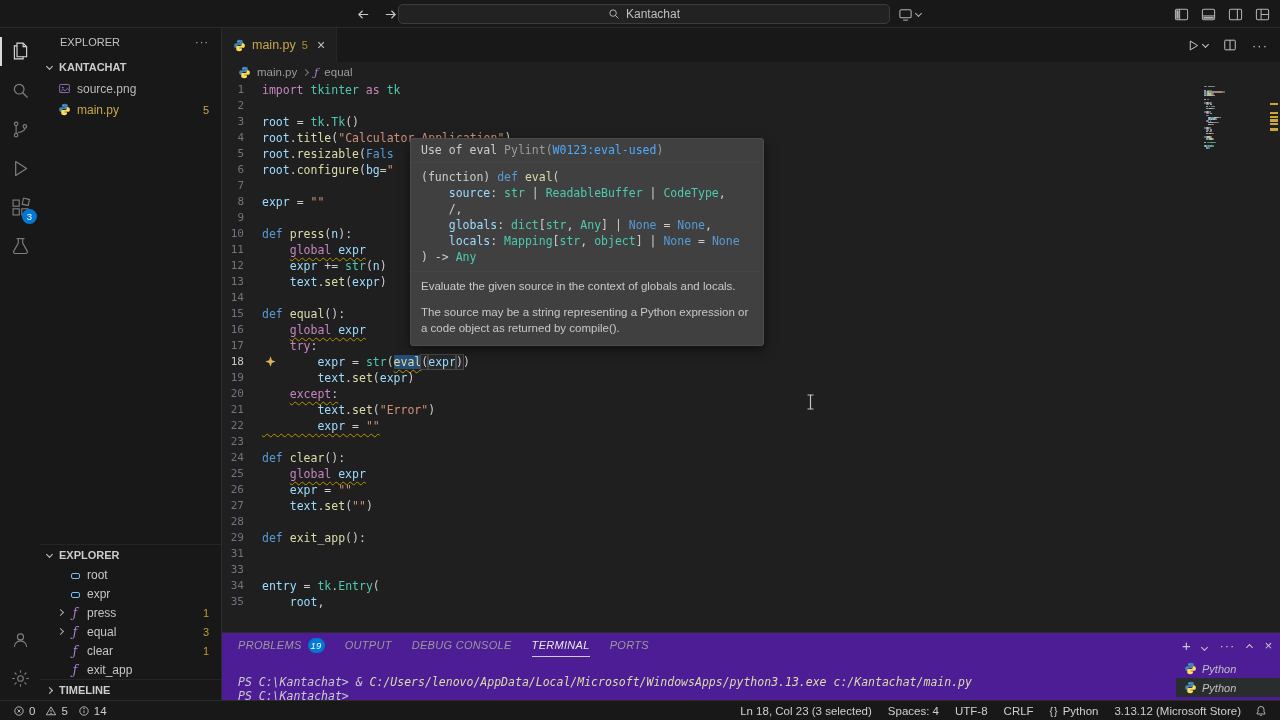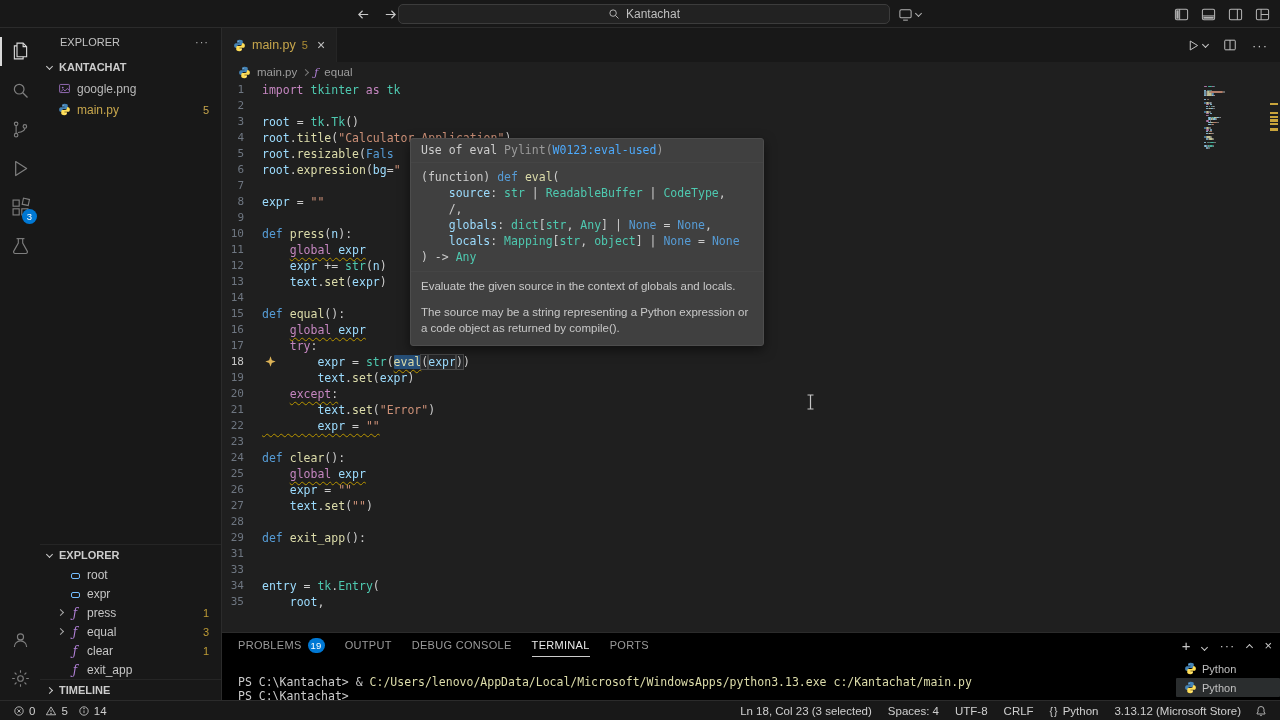--- a/index.html
+++ b/index.html
@@ -79,21 +79,21 @@
 
   .hover{position:absolute;left:188px;top:56px;width:354px;height:208px;background:#404040;border:1px solid #4d4d4d;border-radius:3px;box-shadow:0 4px 12px rgba(0,0,0,.5);overflow:hidden;z-index:30;}
   .hover-status{padding:4px 10px 5px;font-size:11.5px;border-bottom:1px solid #454545;color:#ccc;}
   .h-dim{color:#9b9b9b;}
   .h-link{color:#4daafc;}
   .hover-sig{padding:6px 10px;border-bottom:1px solid #454545;font-size:11.5px;line-height:16px;white-space:pre;}
   .hover-docs{padding:6px 10px;font-size:11.5px;line-height:16px;color:#c8c8c8;}
   .hover-docs p{margin:0 0 10px;}
   .ibeam{position:absolute;left:584px;top:312px;z-index:10;opacity:.9;}
 
-  .panel{height:68px;background:#000000;border-top:1px solid #2b2b2b;position:relative;flex:none;}
+  .panel{height:68px;background:#4c1d95;border-top:1px solid #2b2b2b;position:relative;flex:none;font-style:italic;}
   .panel-tabs{position:absolute;left:16px;top:0;height:24px;display:flex;align-items:center;gap:20px;}
   .panel-tab{display:flex;align-items:center;gap:6px;font-size:11px;color:#9a9a9a;letter-spacing:.3px;height:24px;}
   .panel-tab.active{color:#e8e8e8;box-shadow:inset 0 -1px 0 #ccc;}
   .pt-badge{min-width:15px;height:15px;border-radius:8px;background:#0078d4;color:#fff;font-size:9.5px;display:flex;align-items:center;justify-content:center;padding:0 3px;}
   .panel-actions{position:absolute;right:8px;top:0;height:24px;display:flex;align-items:center;gap:12px;color:#c8c8c8;}
   .pa.plus{font-size:15px;line-height:1;}
   .terminal-body{position:absolute;left:16px;top:42px;right:110px;bottom:0;font-size:11.5px;line-height:14px;white-space:pre;color:#ccc;overflow:hidden;}
   .term-line{height:14px;}
   .term-list{position:absolute;right:0;top:26px;width:104px;bottom:2px;font-size:11px;}
   .term-tab{height:19px;display:flex;align-items:center;gap:5px;padding-left:8px;color:#c0c0c0;}
@@ -237,21 +237,21 @@
       <span>KANTACHAT</span>
     </div>
     <div class="file-row">
       <span>
           <svg width="13" height="13" viewBox="0 0 16 16" fill="none" stroke="#a074c4" stroke-width="1.1">
             <rect x="2" y="3" width="12" height="10" rx="1"></rect>
             <circle cx="5.8" cy="6.8" r="1.1" fill="#a074c4" stroke="none"></circle>
             <path d="M3.5 12l3-3 2 2 3-3 2 2"></path>
           </svg>
         </span>
-      <span class="f-name">google.png</span>
+      <span class="f-name">source.png</span>
     </div>
     <div class="file-row warn">
       <span class="py-icon">
           <svg width="13" height="13" viewBox="0 0 16 16">
             <path fill="#4584b6" d="M8 1C5.6 1 5 2 5 3v1.6h3.1v.5H3.6C2.1 5.1 1.4 6.4 1.4 8s.7 2.9 2.2 2.9H5V9.4C5 8.2 6 7.4 7.2 7.4h3.2c1 0 1.6-.8 1.6-1.8V3c0-1-.6-2-4-2z"></path>
             <path fill="#ffde57" d="M8 15c2.4 0 3-1 3-2v-1.6H7.9v-.5h4.5c1.5 0 2.2-1.3 2.2-2.9s-.7-2.9-2.2-2.9H11v1.5c0 1.2-1 2-2.2 2H5.6c-1 0-1.6.8-1.6 1.8V13c0 1 .6 2 4 2z"></path>
             <circle cx="6.3" cy="2.9" r=".55" fill="#fff"></circle>
             <circle cx="9.7" cy="13.1" r=".55" fill="#fff"></circle>
           </svg>
         </span>
@@ -357,21 +357,21 @@
       <span>equal</span>
     </div>
 
     <div class="code-area">
       <div id="code-lines">
           <div class="code-line"><span class="ln">1</span><span class="lc"><span class="tok-k">import </span><span class="tok-t">tkinter</span><span class="tok-k"> as </span><span class="tok-t">tk</span></span></div>
           <div class="code-line"><span class="ln">2</span><span class="lc"></span></div>
           <div class="code-line"><span class="ln">3</span><span class="lc"><span class="tok-v">root</span><span class="tok-w"> = </span><span class="tok-t">tk</span><span class="tok-w">.</span><span class="tok-t">Tk</span><span class="tok-w">()</span></span></div>
           <div class="code-line"><span class="ln">4</span><span class="lc"><span class="tok-v">root</span><span class="tok-w">.</span><span class="tok-f">title</span><span class="tok-w">(</span><span class="tok-s">"Calculator Application"</span><span class="tok-w">)</span></span></div>
           <div class="code-line"><span class="ln">5</span><span class="lc"><span class="tok-v">root</span><span class="tok-w">.</span><span class="tok-f">resizable</span><span class="tok-w">(</span><span class="tok-d">Fals</span></span></div>
-          <div class="code-line"><span class="ln">6</span><span class="lc"><span class="tok-v">root</span><span class="tok-w">.</span><span class="tok-f">expression</span><span class="tok-w">(</span><span class="tok-v">bg</span><span class="tok-w">=</span><span class="tok-s">"</span></span></div>
+          <div class="code-line"><span class="ln">6</span><span class="lc"><span class="tok-v">root</span><span class="tok-w">.</span><span class="tok-f">configure</span><span class="tok-w">(</span><span class="tok-v">bg</span><span class="tok-w">=</span><span class="tok-s">"</span></span></div>
           <div class="code-line"><span class="ln">7</span><span class="lc"></span></div>
           <div class="code-line"><span class="ln">8</span><span class="lc"><span class="tok-v">expr</span><span class="tok-w"> = </span><span class="tok-s">""</span></span></div>
           <div class="code-line"><span class="ln">9</span><span class="lc"></span></div>
           <div class="code-line"><span class="ln">10</span><span class="lc"><span class="tok-d">def </span><span class="tok-f">press</span><span class="tok-w">(</span><span class="tok-v">n</span><span class="tok-w">):</span></span></div>
           <div class="code-line"><span class="ln">11</span><span class="lc"><span class="tok-w">    </span><span class="tok-k sq">global</span><span class="tok-w sq"> </span><span class="tok-v sq">expr</span></span></div>
           <div class="code-line"><span class="ln">12</span><span class="lc"><span class="tok-w">    </span><span class="tok-v">expr</span><span class="tok-w"> += </span><span class="tok-t">str</span><span class="tok-w">(</span><span class="tok-v">n</span><span class="tok-w">)</span></span></div>
           <div class="code-line"><span class="ln">13</span><span class="lc"><span class="tok-w">    </span><span class="tok-v">text</span><span class="tok-w">.</span><span class="tok-f">set</span><span class="tok-w">(</span><span class="tok-v">expr</span><span class="tok-w">)</span></span></div>
           <div class="code-line"><span class="ln">14</span><span class="lc"></span></div>
           <div class="code-line"><span class="ln">15</span><span class="lc"><span class="tok-d">def </span><span class="tok-f">equal</span><span class="tok-w">():</span></span></div>
           <div class="code-line"><span class="ln">16</span><span class="lc"><span class="tok-w">    </span><span class="tok-k sq">global</span><span class="tok-w sq"> </span><span class="tok-v sq">expr</span></span></div>

